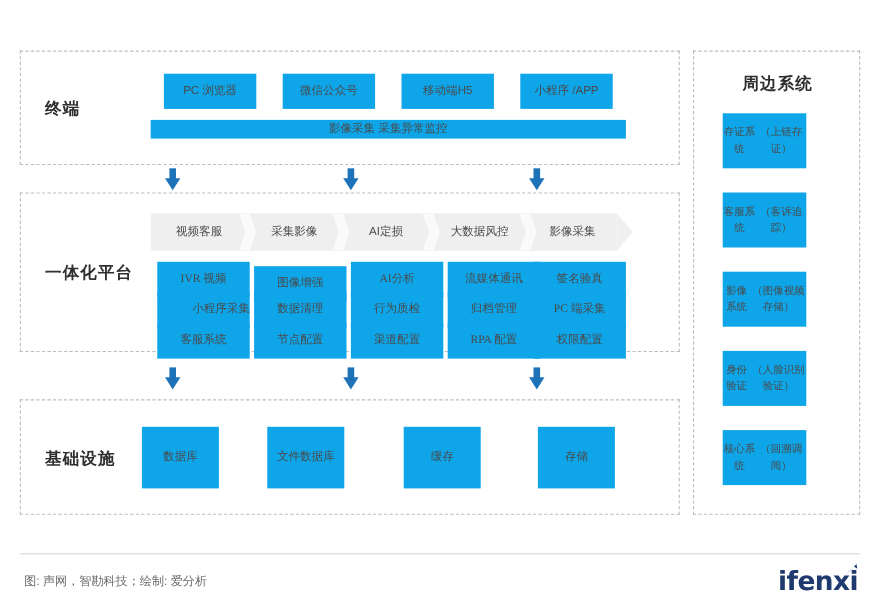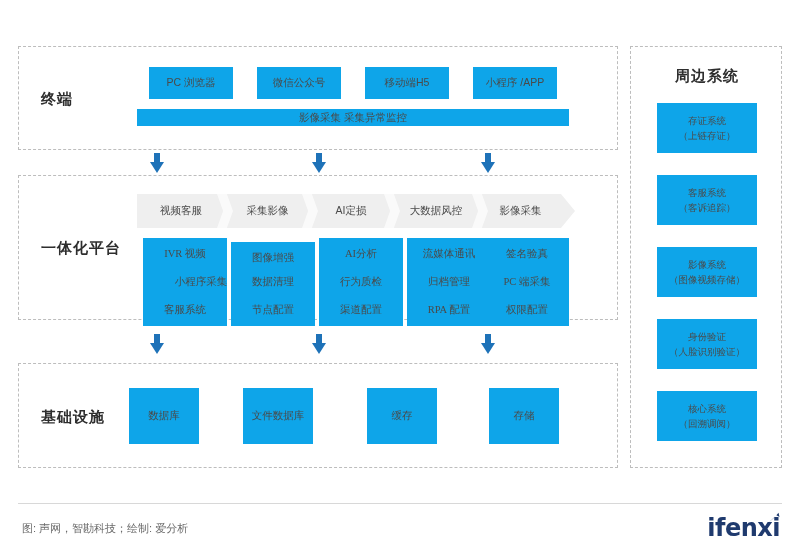--- a/index.html
+++ b/index.html
@@ -127,23 +127,23 @@
     left: 0;
     width: 152px;
     text-align: center;
     font-size: 15px;
     font-weight: 700;
     color: #2e2e2e;
     letter-spacing: 1px;
   }
   .periph-tile {
     left: 26px;
-    width: 100px;
+    width: 76px;
     height: 50px;
-    flex-direction: column;
+    flex-direction: row;
     font-size: 9.5px;
     line-height: 1.6;
   }
 
   
   .arrow {
     position: absolute;
     width: 14px;
     height: 20px;
   }

